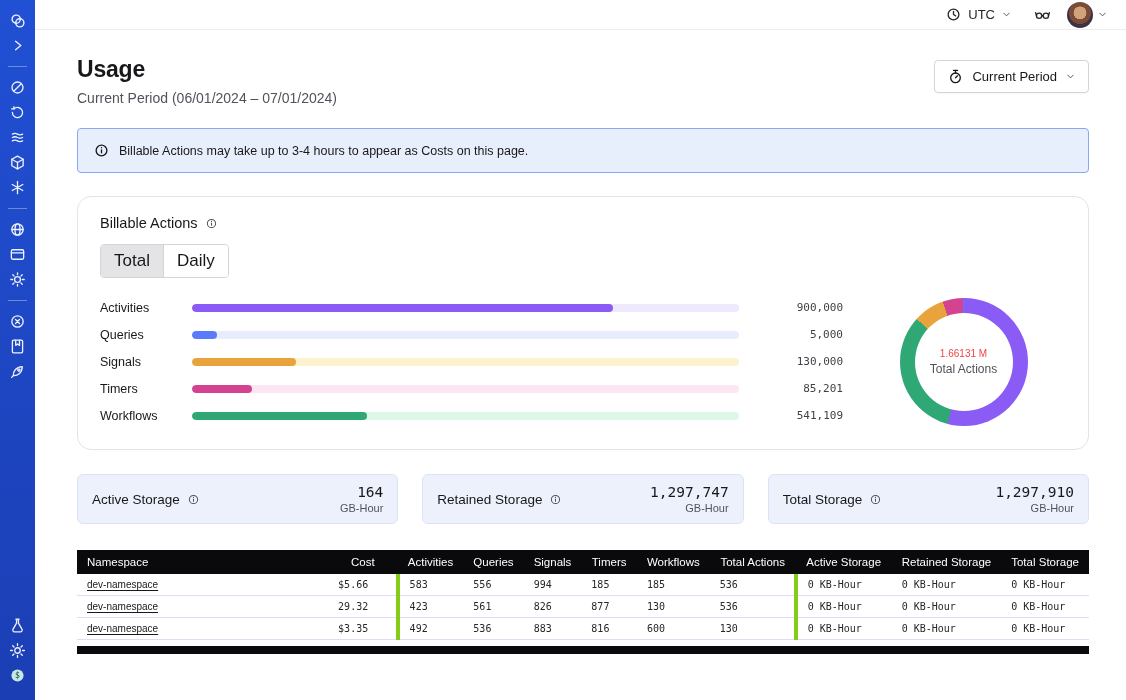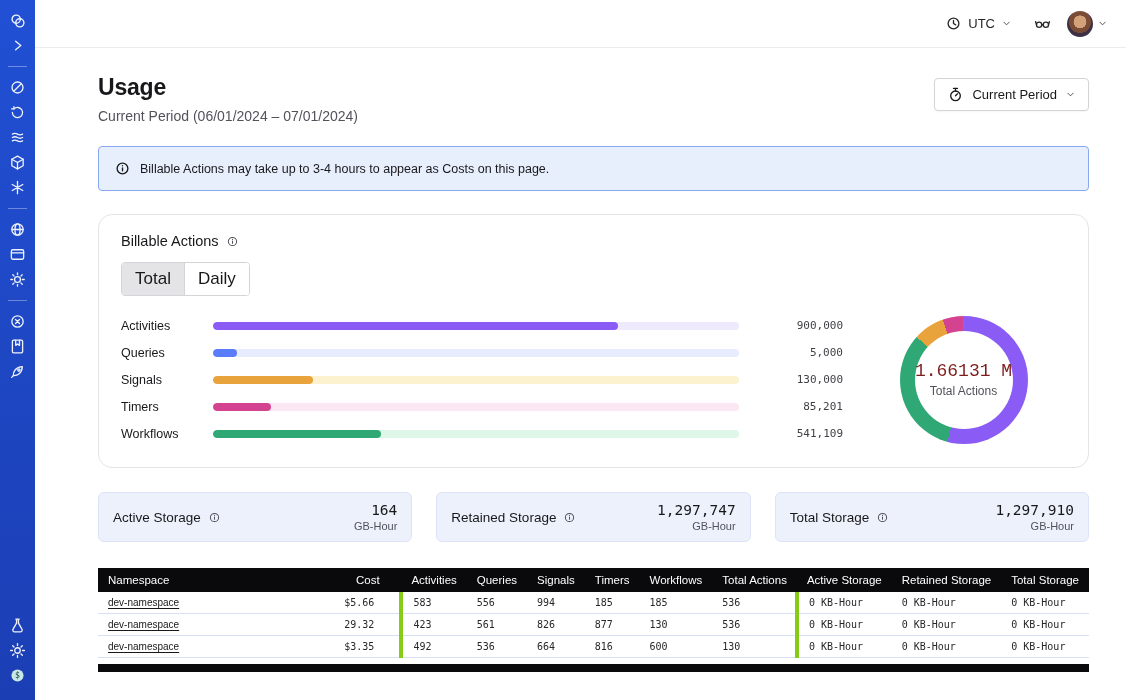--- a/index.html
+++ b/index.html
@@ -10,32 +10,32 @@
   
   .sidebar{width:35px;background:linear-gradient(180deg,#2150d4,#1b3eb4);display:flex;flex-direction:column;align-items:center;padding:8px 0 12px;flex-shrink:0}
   .sb-btn{background:none;border:0;padding:0;width:35px;height:25px;display:flex;align-items:center;justify-content:center;color:#fff;opacity:.93;cursor:pointer}
   .sb-btn svg{width:16px;height:16px}
   .sb-btn.logo svg{width:18px;height:18px}
   .sb-div{width:19px;border-top:1px solid rgba(255,255,255,.35);margin:8px 0}
   .sb-spacer{flex:1}
 
   
   .content{flex:1;display:flex;flex-direction:column;min-width:0}
-  .topbar{height:48px;display:flex;align-items:center;justify-content:flex-end;gap:16px;padding:0 18px;border-bottom:1px solid #ededf0;flex-shrink:0}
+  .topbar{height:30px;display:flex;align-items:center;justify-content:flex-end;gap:16px;padding:0 18px;border-bottom:1px solid #ededf0;flex-shrink:0}
   .ic{display:inline-flex;align-items:center;justify-content:center;color:inherit}
   .ic svg{width:17px;height:17px}
   .ic.sm svg{width:11px;height:11px}
   .ic.sm{color:#3f3f46}
   .tz{display:flex;align-items:center;gap:6px;color:#27272a;font-size:13px;cursor:pointer;background:none;border:0;font-family:inherit}
   .icbtn{cursor:pointer;color:#27272a;background:none;border:0;display:flex;padding:0}
   .avatar-wrap{display:flex;align-items:center;gap:4px;cursor:pointer}
   .avatar{width:26px;height:26px;border-radius:50%;background:radial-gradient(circle at 50% 42%,#d3a27a 0 32%,#7a4b35 33% 55%,#3c3145 56%);display:inline-block}
 
   
-  .main{flex:1;padding:26px 37px 0 63px;overflow:hidden}
+  .main{flex:1;padding:26px 37px 0 42px;overflow:hidden}
   .page-head{display:flex;justify-content:space-between;align-items:flex-start}
   h1{margin:0;font-size:23px;font-weight:600;letter-spacing:-.2px}
   .subtitle{font-size:14px;color:#52525b;margin-top:7px}
   .period-btn{display:flex;align-items:center;gap:8px;background:#fff;border:1px solid #d4d4d8;border-radius:4px;padding:7px 12px;font-size:13px;font-family:inherit;color:#18181b;cursor:pointer;box-shadow:0 1px 2px rgba(0,0,0,.04);margin-top:4px}
 
   .banner{margin-top:22px;display:flex;align-items:center;gap:9px;background:#e8effc;border:1px solid #88a9f1;border-radius:4px;padding:13px 15px;font-size:12.5px;color:#18181b}
 
   .card{margin-top:23px;border:1px solid #e4e4e7;border-radius:14px;padding:18px 22px 20px;background:#fff}
   .card-title-row{display:flex;align-items:center;gap:7px}
   .card-title{font-size:14.5px;font-weight:500}
@@ -50,21 +50,21 @@
   .bars{flex:1;min-width:0}
   .bar-row{display:grid;grid-template-columns:80px 1fr 92px;align-items:center;gap:12px;height:27px}
   .bar-label{font-size:12.5px}
   .bar-track{display:block;height:8px;border-radius:4px;position:relative;overflow:hidden}
   .bar-fill{display:block;height:8px;border-radius:4px}
   .bar-value{font-family:"DejaVu Sans Mono",monospace;font-size:11px;color:#3f3f46;text-align:right}
   .donut-wrap{width:205px;display:flex;align-items:center;justify-content:center;position:relative;flex-shrink:0}
   .donut{width:128px;height:128px;border-radius:50%;position:relative}
   .donut::after{content:"";position:absolute;inset:15px;background:#fff;border-radius:50%}
   .donut-center{position:absolute;left:0;right:0;top:0;bottom:0;display:flex;flex-direction:column;align-items:center;justify-content:center;z-index:2}
-  .donut-value{font-family:Liberation Mono, monospace;font-size:18px;color:#7f1d1d}
+  .donut-value{font-family:Liberation Sans, sans-serif;font-size:10px;color:#ef4444}
   .donut-label{font-size:12px;color:#52525b;margin-top:3px}
 
   .storage-row{display:flex;gap:24px;margin-top:24px}
   .storage-card{flex:1;background:#edf1fc;border:1px solid #dce3f8;border-radius:6px;padding:9px 14px;display:flex;justify-content:space-between;align-items:center}
   .storage-label{display:flex;align-items:center;gap:7px;font-size:13.5px}
   .storage-valblock{text-align:right}
   .storage-value{font-family:"DejaVu Sans Mono",monospace;font-size:14.5px}
   .storage-unit{font-size:11px;color:#52525b;margin-top:2px}
 
   .table-wrap{margin-top:26px}
@@ -448,21 +448,21 @@
                 <td class="ar num">536</td>
                 <td class="ar num sep">0 KB-Hour</td>
                 <td class="ar num">0 KB-Hour</td>
                 <td class="ar num">0 KB-Hour</td>
               </tr>
               <tr>
                 <td class="al"><a class="ns-link">dev-namespace</a></td>
                 <td class="ar num">$3.35</td>
                 <td class="ar num sep">492</td>
                 <td class="ar num">536</td>
-                <td class="ar num">664</td>
+                <td class="ar num">883</td>
                 <td class="ar num">816</td>
                 <td class="ar num">600</td>
                 <td class="ar num">130</td>
                 <td class="ar num sep">0 KB-Hour</td>
                 <td class="ar num">0 KB-Hour</td>
                 <td class="ar num">0 KB-Hour</td>
               </tr>
             </tbody>
           </table>
       </div>

